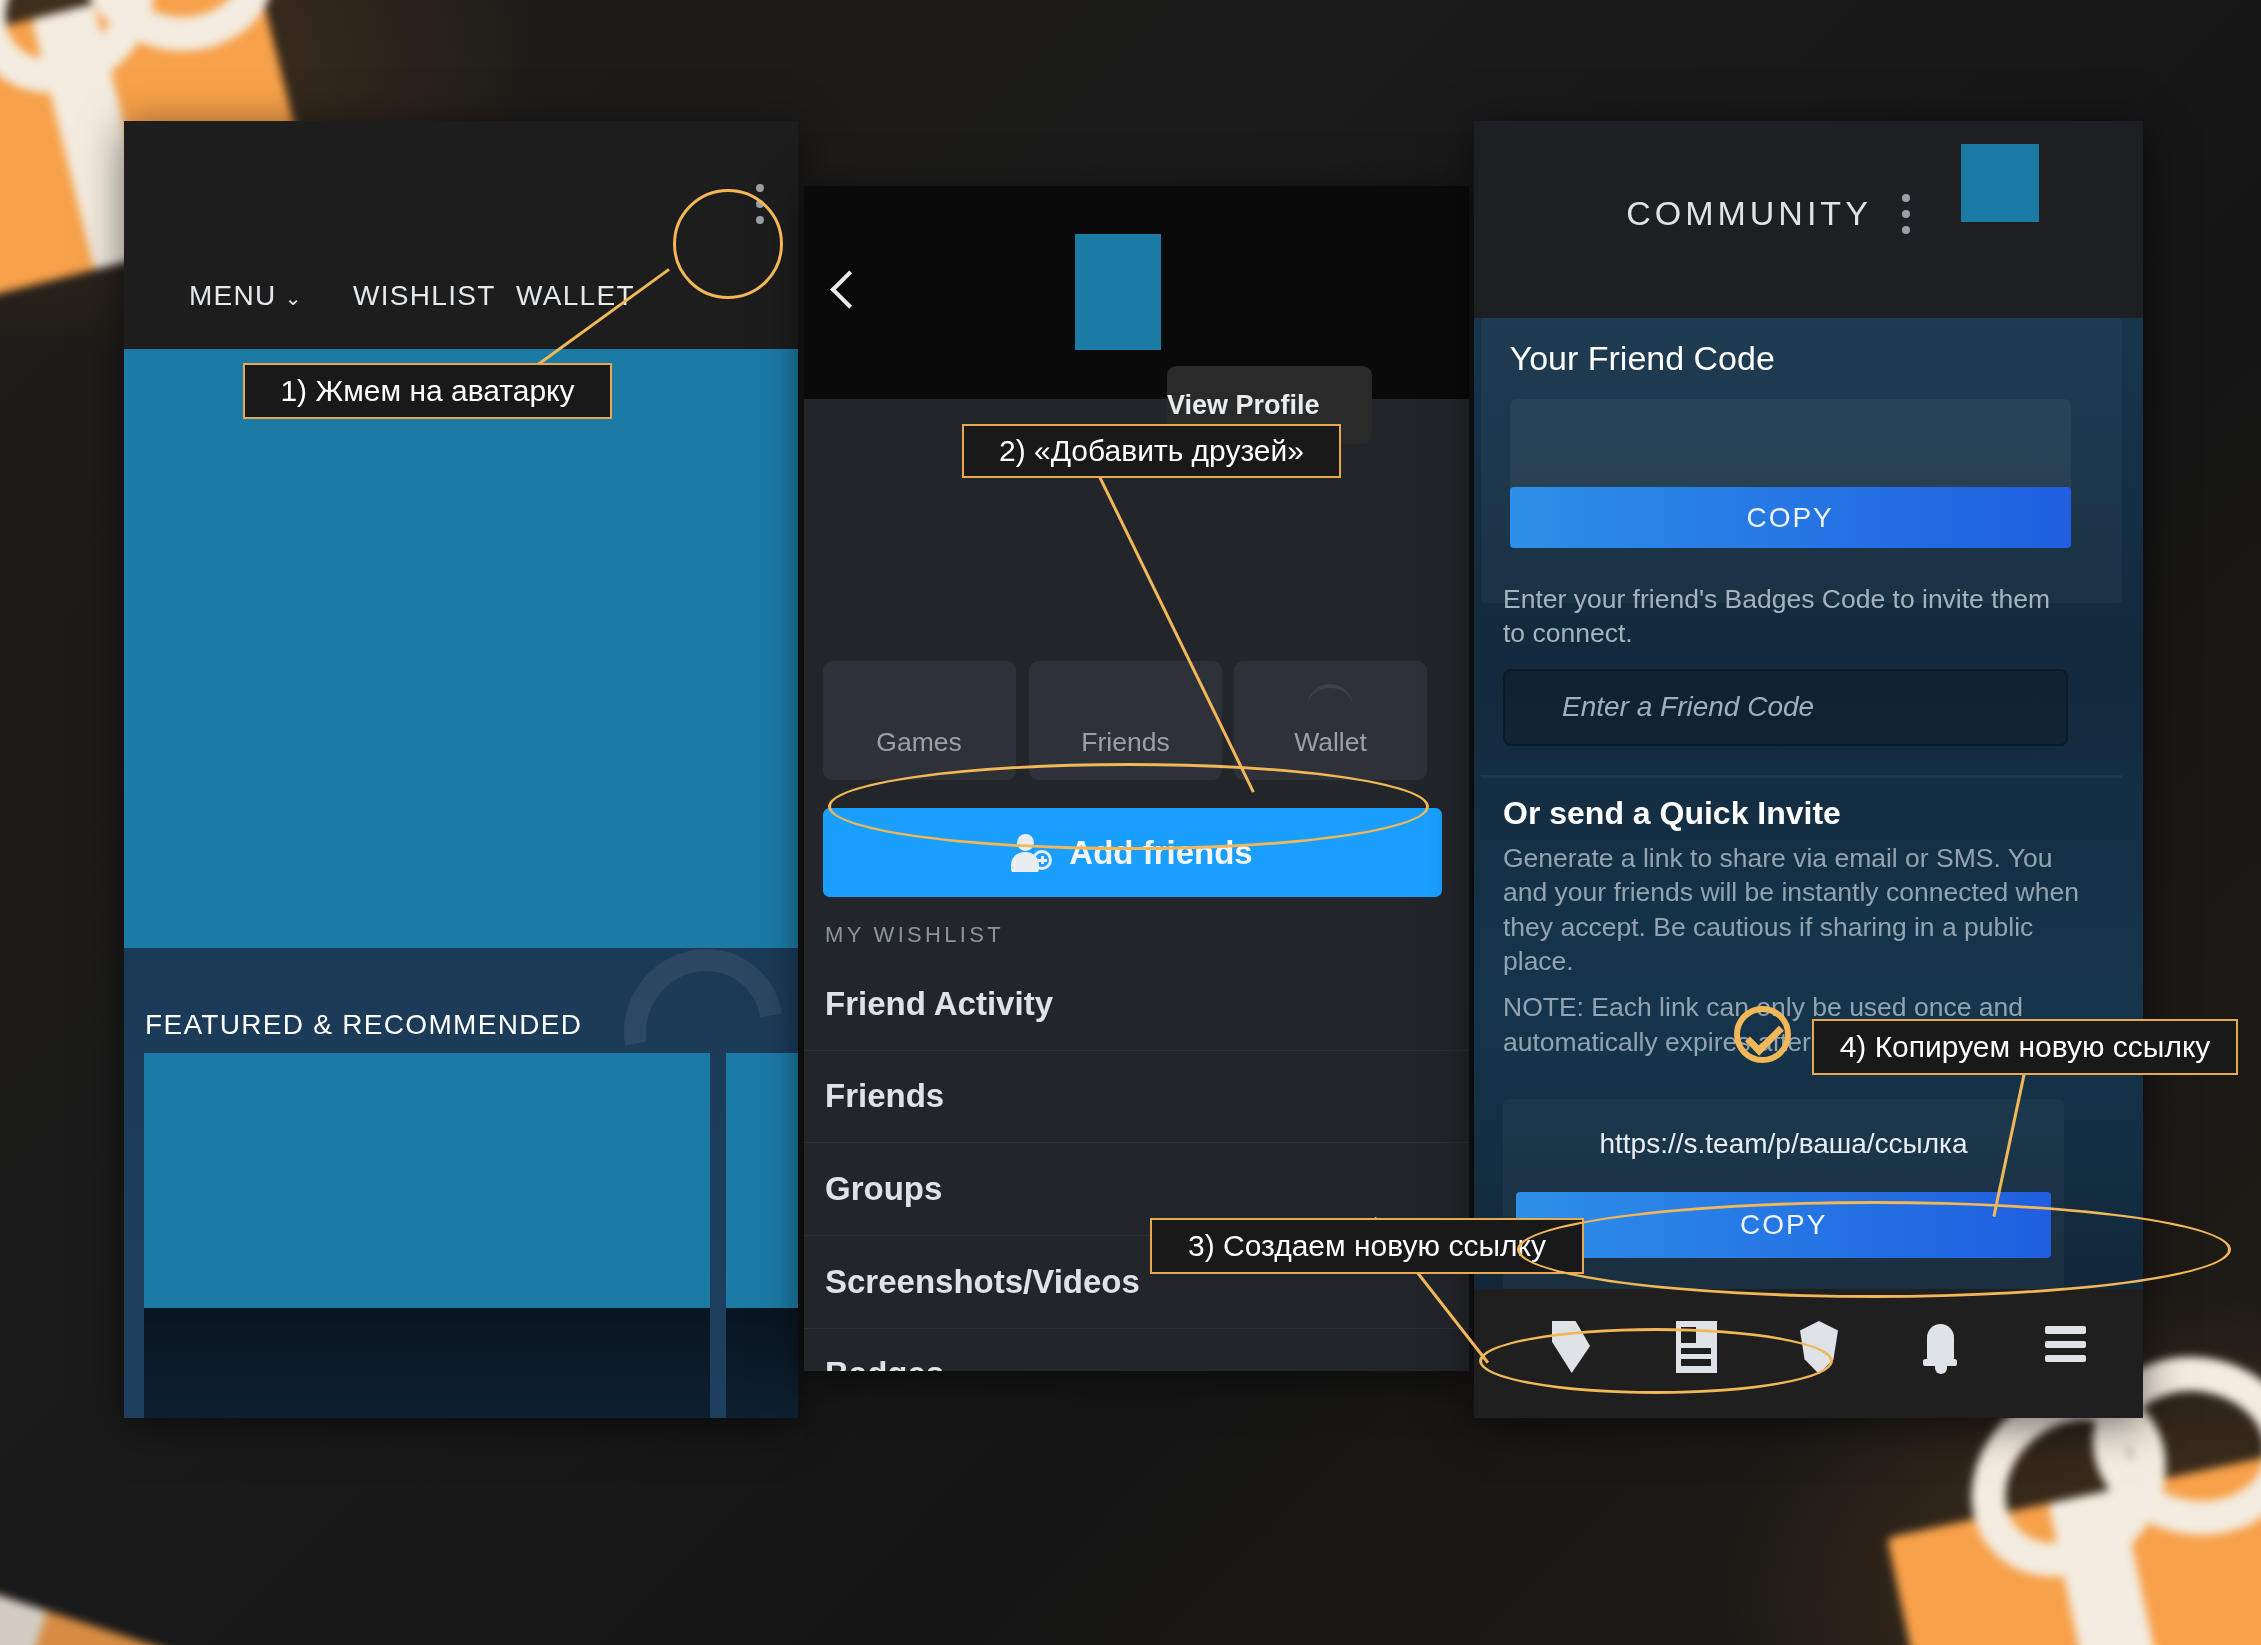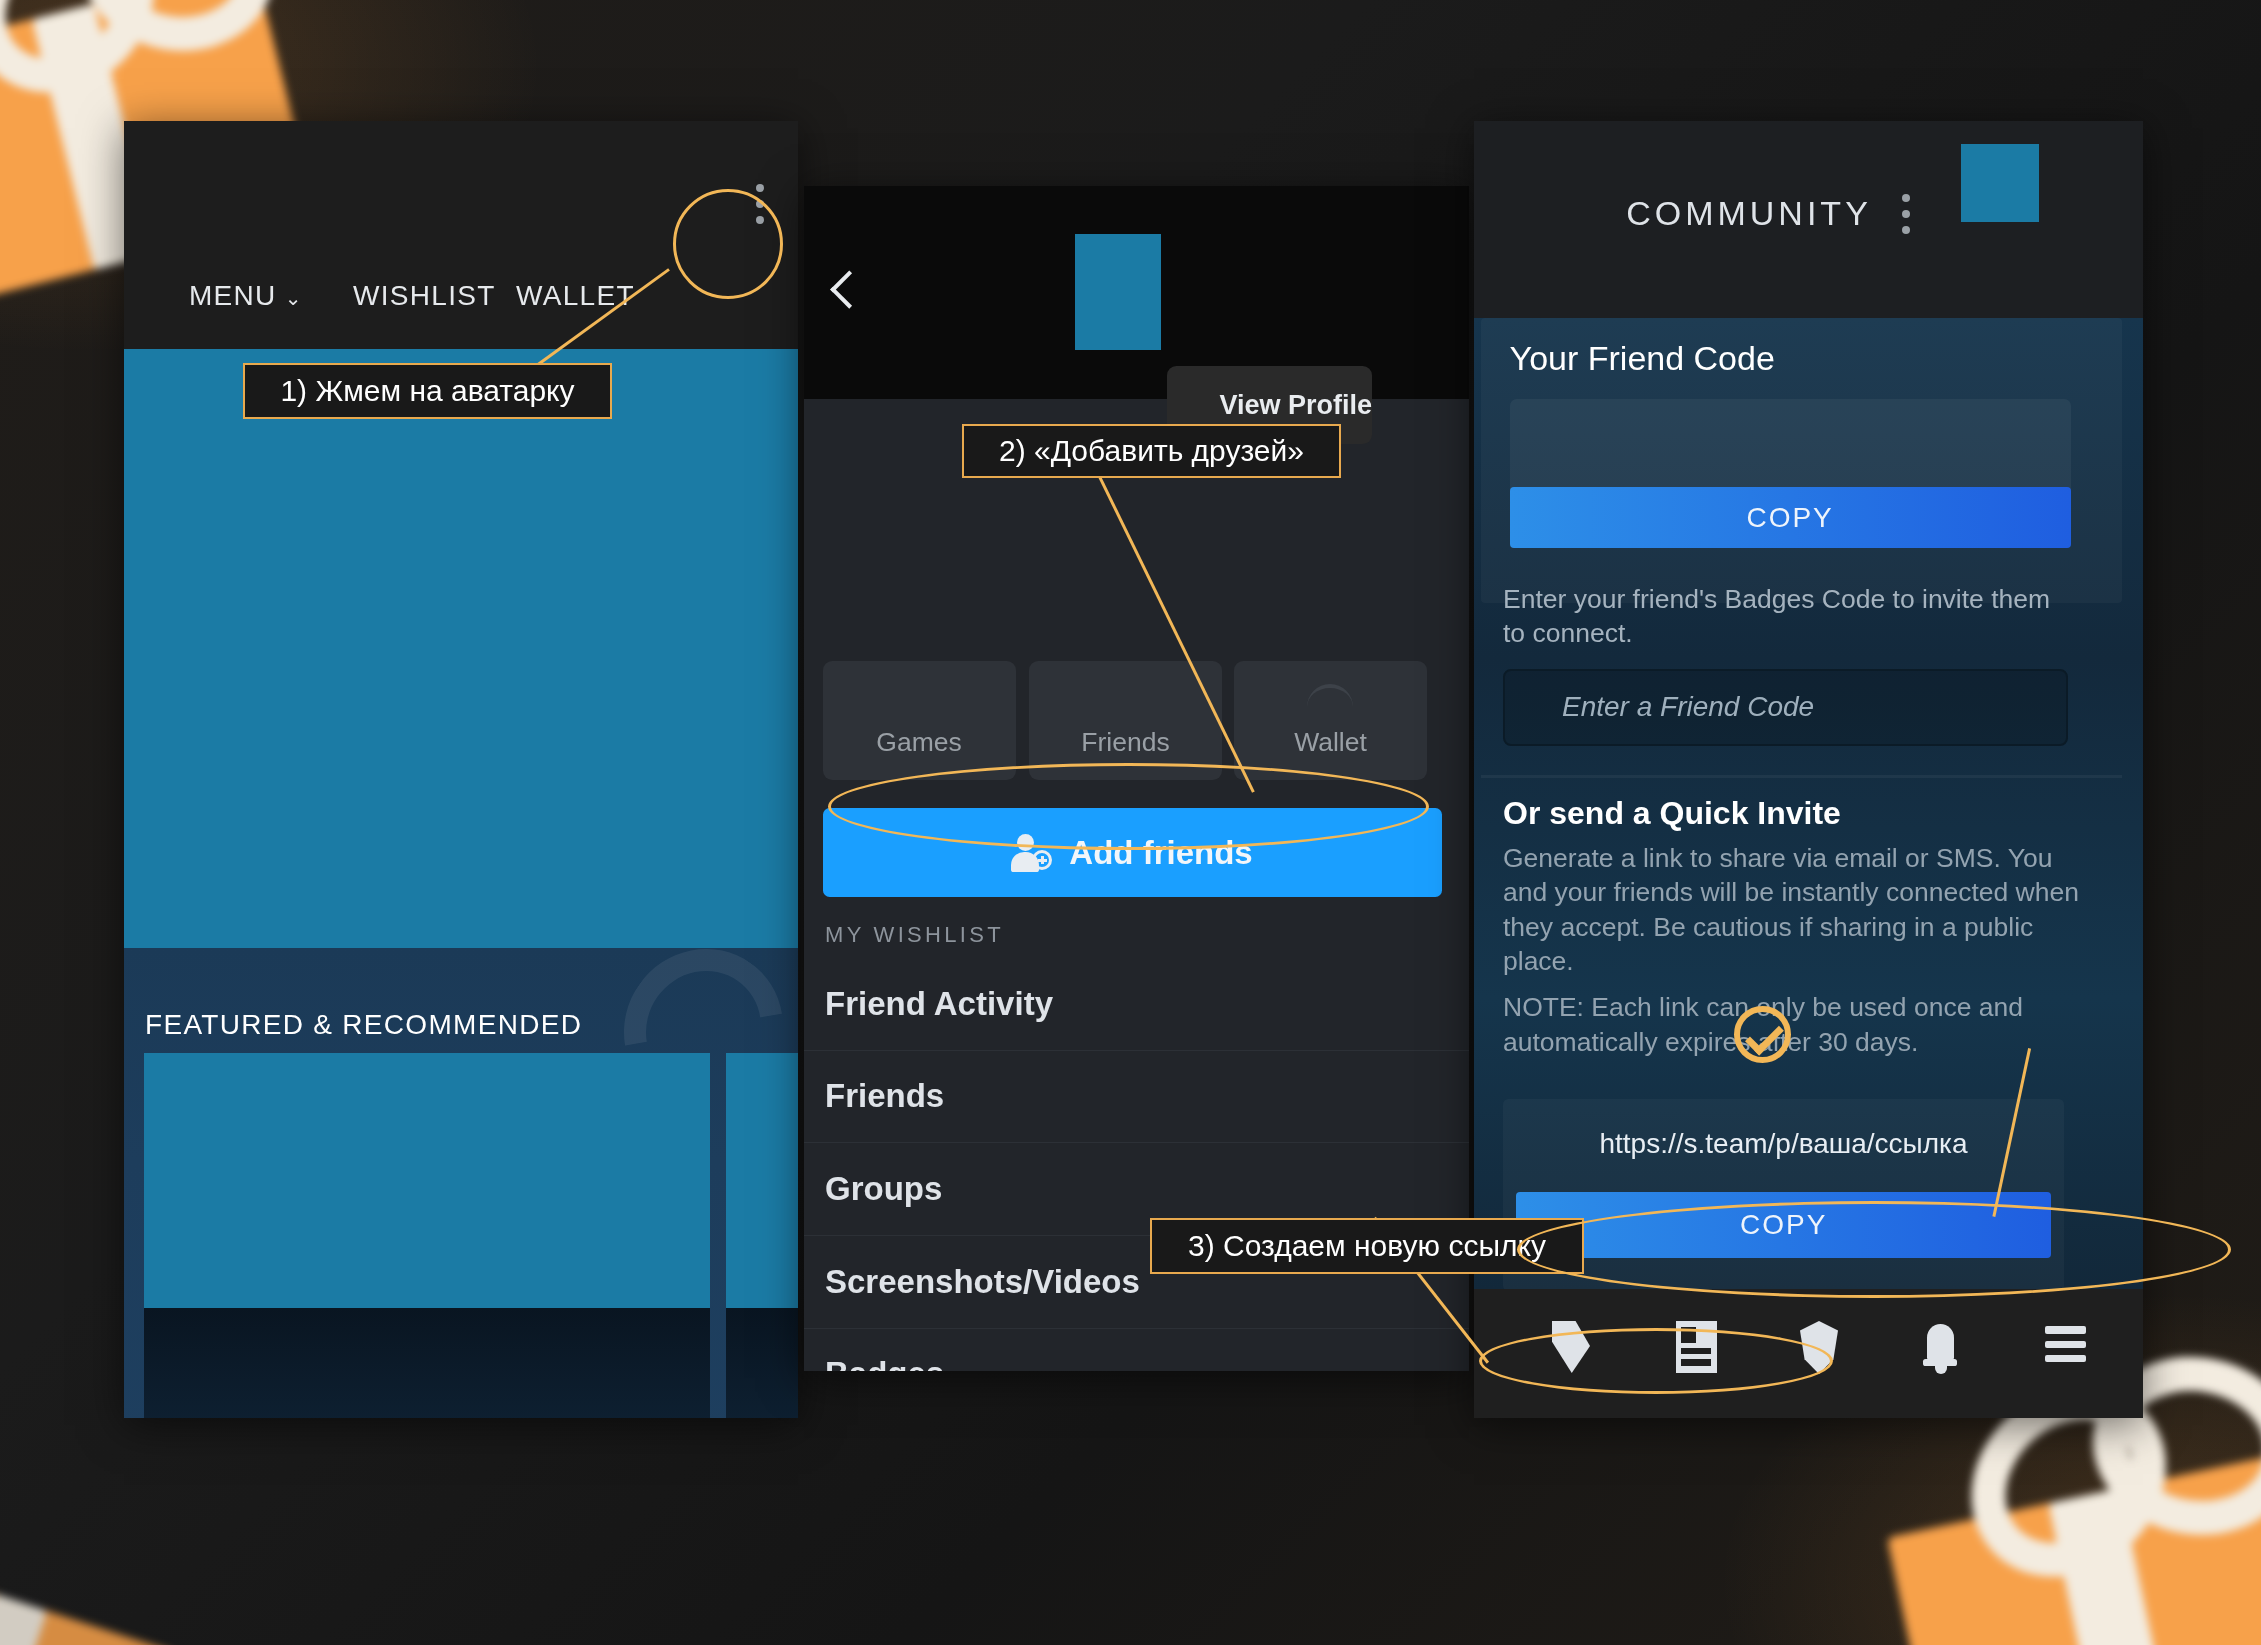--- a/index.html
+++ b/index.html
@@ -95,21 +95,21 @@
   .ic-burger{width:41px;height:41px;display:flex;flex-direction:column;justify-content:space-between;padding-top:5.3px;box-sizing:border-box;}
   .ic-burger span{display:block;height:7.3px;background:#dfe3e8;border-radius:2px;}
 
   
   #phone-mid{left:804px;top:186px;width:665px;height:1185px;background:#22252a;
      box-shadow:0 6.6px 40px rgba(0,0,0,.55);}
   #mid-header{position:absolute;left:0;top:0;width:100%;height:213px;background:#0a0a0a;}
   #mid-back{position:absolute;left:24px;top:85px;width:29px;height:42px;}
   #mid-back:before{content:"";position:absolute;left:8px;top:5.3px;width:22.5px;height:22.5px;border-left:4.6px solid #e9ecef;border-bottom:4.6px solid #e9ecef;transform:rotate(45deg);}
   #mid-avatar{position:absolute;left:271px;top:48px;width:86px;height:116px;background:#1b7ba5;}
-  #mid-viewprofile{position:absolute;left:363px;top:180px;width:205px;height:78px;background:#2a2a2a;border-radius:9.3px;display:flex;align-items:center;justify-content:flex-end;}
+  #mid-viewprofile{position:absolute;left:363px;top:180px;width:205px;height:78px;background:#2a2a2a;border-radius:9.3px;display:flex;align-items:center;justify-content:flex-start;}
   #mid-viewprofile span{color:#e9ecef;font-size:27px;font-weight:bold;}
   #mid-tabs{position:absolute;left:0;top:475px;width:100%;height:132px;}
   .midtab{position:absolute;top:0;width:193px;height:119px;background:#2e3238;border-radius:9.3px;}
   .midtab span{position:absolute;left:0;right:0;top:66px;text-align:center;color:#9aa0a6;font-size:26.5px;}
   .midtab.t0{left:18.5px}.midtab.t1{left:225px}.midtab.t2{left:430px}
   .midtab.t2:after{content:"";position:absolute;left:73px;top:22.5px;width:46px;height:22.5px;border-top:4.6px solid #3d4249;border-radius:26.5px 26.5px 0 0;}
   #mid-addfriends{position:absolute;left:18.5px;top:622px;width:619px;height:89px;background:#1a9fff;border-radius:6.6px;display:flex;align-items:center;justify-content:center;gap:17px;}
   #mid-addfriends .lbl{color:#f2f6fa;font-size:33px;font-weight:bold;}
   .ic-personadd{position:relative;width:41px;height:38px;}
   .ic-personadd .head{position:absolute;left:5.3px;top:0;width:17px;height:17px;border-radius:50%;background:#e8edf2;}
@@ -368,19 +368,22 @@
   </div>
 
   <div class="ell" style="left:1479px;top:1328px;width:354px;height:66px;"></div>
   <div class="leader" style="left:1488px;top:1361px;width:184px;transform:rotate(-128deg);"></div>
   <div class="callout" style="left:1150px;top:1218px;width:434px;height:56px;">
     <span>3) Создаем новую ссылку</span>
   </div>
 
   <div class="ell" style="left:1517px;top:1201px;width:714px;height:97px;"></div>
   <div class="leader" style="left:1994px;top:1215px;width:172px;transform:rotate(-78deg);"></div>
+  <div class="callout" style="left:1812px;top:1019px;width:426px;height:56px;">
+    <span>4) Копируем новую ссылку</span>
+  </div>
 
   <div id="check-mark">
     <div class="c"></div>
       <div class="m"></div>
   </div>
 </div>
 
 
 </body></html>

